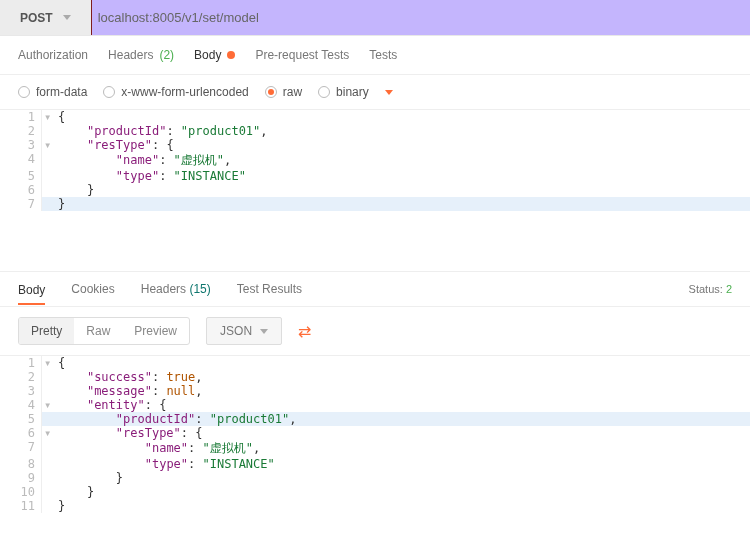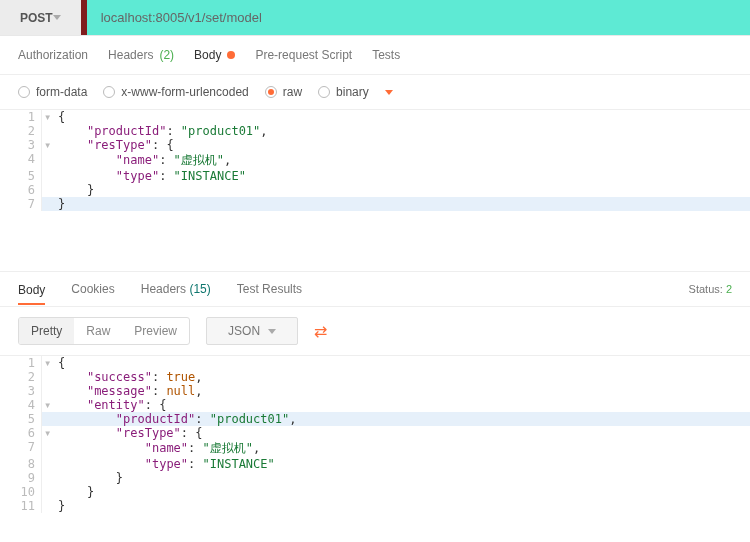--- a/index.html
+++ b/index.html
@@ -1,19 +1,19 @@
 <!DOCTYPE html>
 <html><head>
 <meta charset="utf-8">
 <style>
   * { box-sizing: border-box; margin: 0; padding: 0; }
   body { font-family: "Helvetica Neue", Arial, sans-serif; font-size: 12px; color: #555; background: #fff; width: 750px; }
   .topbar { display: flex; height: 36px; border-bottom: 1px solid #e8e8e8; background: #fafafa; }
-  .method-btn { background: #ececec; border-right: 6px solid #7f1d1d; padding: 0 20px; display: flex; align-items: center; font-weight: 600; color: #555; cursor: pointer; }
-  .url-input { flex: 1; border: none; background: #5eead4; padding: 0 14px; font-size: 13px; color: #666; }
+  .method-btn { background: #ececec; border-right: 1px solid #7f1d1d; padding: 0 20px; display: flex; align-items: center; gap: 10px; font-weight: 600; color: #555; cursor: pointer; }
+  .url-input { flex: 1; border: none; background: #c4b5fd; padding: 0 6px; font-size: 13px; color: #666; }
   .params-btn { background: #ececec; border-left: 1px solid #ddd; padding: 0 10px; display: flex; align-items: center; color: #666; }
   .tabs { display: flex; gap: 20px; padding: 12px 18px; font-size: 12px; color: #777; border-bottom: 1px solid #eee; }
   .tabs .tab { cursor: pointer; display: flex; align-items: center; gap: 6px; }
   .tabs .count { color: #4caf50; }
   .tabs .active { color: #333; }
   .dot { width: 8px; height: 8px; background: #ff6c37; border-radius: 50%; display: inline-block; }
   .body-opts { display: flex; align-items: center; gap: 16px; padding: 10px 18px; font-size: 12px; }
   .radio { width: 12px; height: 12px; border-radius: 50%; border: 1px solid #bbb; margin-right: 6px; display: inline-flex; align-items: center; justify-content: center; }
   .radio.sel::after { content: ""; width: 6px; height: 6px; background: #ff6c37; border-radius: 50%; }
   .opt { display: flex; align-items: center; color: #555; cursor: pointer; }
@@ -29,21 +29,21 @@
   .kw { color: #b05400; }
   .resp-tabs { display: flex; align-items: center; gap: 26px; padding: 10px 18px; border-top: 1px solid #eee; border-bottom: 1px solid #eee; }
   .resp-tabs .tab { cursor: pointer; color: #777; }
   .resp-tabs .active { color: #333; border-bottom: 2px solid #ff6c37; padding-bottom: 6px; margin-bottom: -10px; }
   .resp-tabs .count2 { color: #0f766e; }
   .status { margin-left: auto; color: #777; font-size: 11px; }
   .resp-toolbar { display: flex; align-items: center; gap: 16px; padding: 10px 18px; }
   .seg { display: flex; border: 1px solid #ddd; border-radius: 3px; overflow: hidden; }
   .seg .sbtn { padding: 6px 12px; color: #888; cursor: pointer; }
   .seg .sbtn.active { background: #f2f2f2; color: #555; }
-  .json-dd { border: 1px solid #ddd; border-radius: 2px; padding: 6px 21px; display: flex; align-items: center; gap: 8px; color: #777; cursor: pointer; background: #f6f6f6; }
+  .json-dd { border: 1px solid #ddd; border-radius: 2px; padding: 6px 13px; display: flex; align-items: center; gap: 8px; color: #777; cursor: pointer; background: #f6f6f6; }
   .wrap-icon { color: #ff6c37; font-size: 16px; cursor: pointer; }
   .chev { width: 0; height: 0; border-left: 4px solid transparent; border-right: 4px solid transparent; border-top: 5px solid #aaa; display: inline-block; }
   .chev.or { border-top-color: #ff6c37; }
 </style>
 </head>
 <body>
 
 <div class="topbar">
   <div class="method-btn">
     <span>POST</span>
@@ -55,21 +55,21 @@
 <div class="tabs">
   <div class="tab">Authorization</div>
   <div class="tab">
     <span>Headers</span>
     <span class="count">(2)</span>
   </div>
   <div class="tab active">
     <span>Body</span>
     <span class="dot"></span>
   </div>
-  <div class="tab">Pre-request Script</div>
+  <div class="tab">Pre-request Tests</div>
   <div class="tab">Tests</div>
 </div>
 
 <div class="body-opts">
   <label class="opt">
       <span class="radio"></span>
       <span>form-data</span>
     </label>
   <label class="opt">
       <span class="radio"></span>

